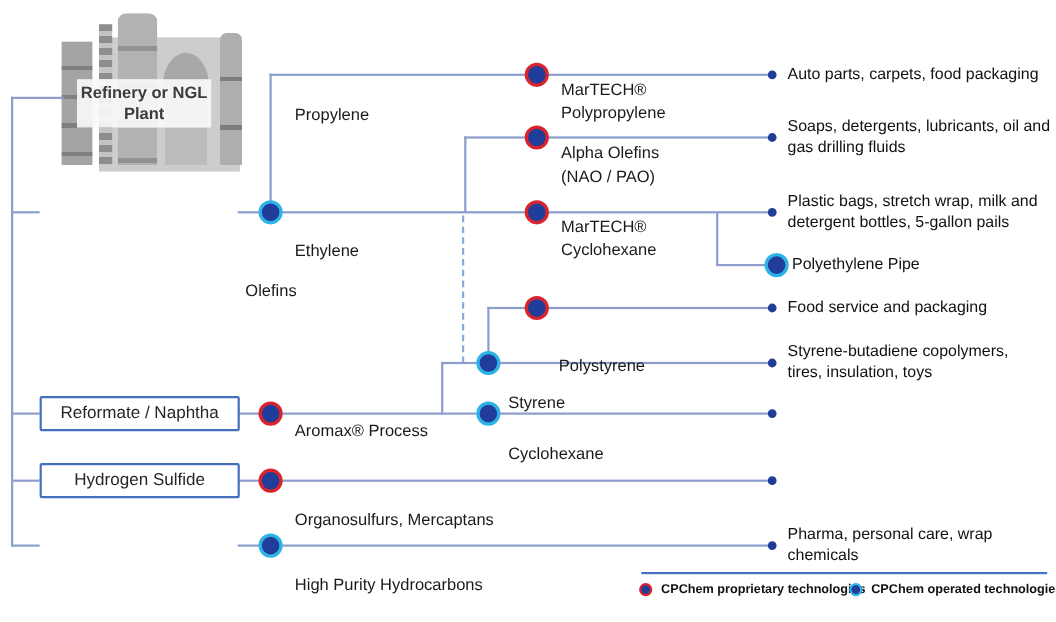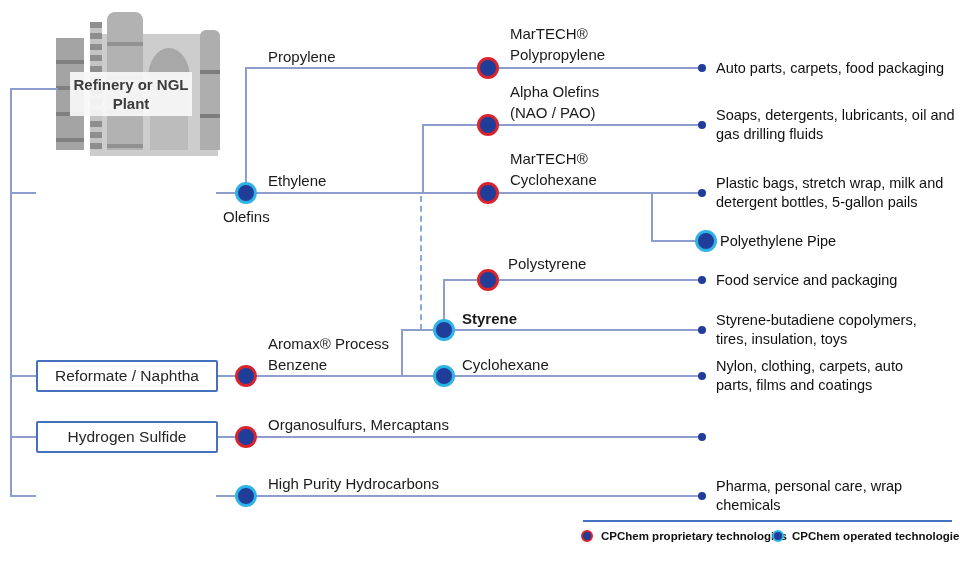--- a/index.html
+++ b/index.html
@@ -16,21 +16,21 @@
   .node{position:absolute;width:16px;height:16px;border-radius:50%;
         background:#1F3D99;box-sizing:content-box;}
   .node.prop{border:3px solid #D9242E;}
   .node.oper{border:3px solid #2EB3E6;}
   .dot{position:absolute;width:8px;height:8px;border-radius:50%;background:#1F3D99;}
   
   .feed{position:absolute;left:36px;width:178px;height:28px;background:#fff;
         border:2px solid #4470BE;border-radius:2px;display:flex;align-items:center;
         justify-content:center;font-size:15.5px;color:#262626;}
   
-  .lbl{position:absolute;font-size:15px;line-height:21px;color:#1a1a1a;white-space:nowrap;}
+  .lbl{position:absolute;font-size:15px;line-height:21px;color:#1a1a1a;white-space:nowrap;margin-top:48px;}
   .lbl span{display:block;}
   .use{position:absolute;left:716px;font-size:14.5px;line-height:19px;color:#111;
        transform:translateY(-50%);}
   
   .mini{position:absolute;width:8px;height:8px;border-radius:50%;background:#1F3D99;
         box-sizing:content-box;}
   .mini.prop{border:2.5px solid #D9242E;}
   .mini.oper{border:2.5px solid #2EB3E6;}
   .legend-label{position:absolute;font-size:11.5px;font-weight:600;color:#111;white-space:nowrap;}
   
@@ -123,48 +123,46 @@
   <div class="dot" style="left:698px;top:326px;"></div>
   <div class="dot" style="left:698px;top:372px;"></div>
   <div class="dot" style="left:698px;top:433px;"></div>
   <div class="dot" style="left:698px;top:492px;"></div>
 
   <div class="lbl" style="left:268px;top:46px;">Propylene</div>
   <div class="lbl" style="left:268px;top:170px;">Ethylene</div>
   <div class="lbl" style="left:223px;top:206px;">Olefins</div>
   <div class="lbl" style="left:268px;top:333px;">
     <span>Aromax® Process</span>
-    <span>Benzene</span>
   </div>
   <div class="lbl" style="left:268px;top:414px;">Organosulfurs, Mercaptans</div>
   <div class="lbl" style="left:268px;top:473px;">High Purity Hydrocarbons</div>
 
   <div class="lbl" style="left:510px;top:23px;">
     <span>MarTECH®</span>
     <span>Polypropylene</span>
   </div>
   <div class="lbl" style="left:510px;top:81px;">
     <span>Alpha Olefins</span>
     <span>(NAO / PAO)</span>
   </div>
   <div class="lbl" style="left:510px;top:148px;">
     <span>MarTECH®</span>
     <span>Cyclohexane</span>
   </div>
-  <div class="lbl" style="left:508px;top:253px;">Polystyrene</div>
-  <div class="lbl" style="left:462px;top:308px;font-weight:bold;">Styrene</div>
+  <div class="lbl" style="left:508px;top:274px;">Polystyrene</div>
+  <div class="lbl" style="left:462px;top:308px;">Styrene</div>
   <div class="lbl" style="left:462px;top:354px;">Cyclohexane</div>
 
   <div class="use" style="top:68px;width:250px;">Auto parts, carpets, food packaging</div>
   <div class="use" style="top:125px;width:246px;">Soaps, detergents, lubricants, oil and gas drilling fluids</div>
   <div class="use" style="top:193px;width:252px;">Plastic bags, stretch wrap, milk and detergent bottles, 5-gallon pails</div>
   <div class="use" style="top:241px;left:720px;width:230px;">Polyethylene Pipe</div>
   <div class="use" style="top:280px;width:250px;">Food service and packaging</div>
   <div class="use" style="top:330px;width:228px;">Styrene-butadiene copolymers, tires, insulation, toys</div>
-  <div class="use" style="top:376px;width:218px;">Nylon, clothing, carpets, auto parts, films and coatings</div>
   <div class="use" style="top:496px;width:200px;">Pharma, personal care, wrap chemicals</div>
 
   <div class="legend-rule" style="left:583px;top:520px;width:369px;"></div>
   <div class="mini prop" style="left:581px;top:530px;"></div>
   <div class="legend-label" style="left:601px;top:530px;">CPChem proprietary technologies</div>
   <div class="mini oper" style="left:772px;top:530px;"></div>
   <div class="legend-label" style="left:792px;top:530px;">CPChem operated technologies</div>
 
 </div>
 

